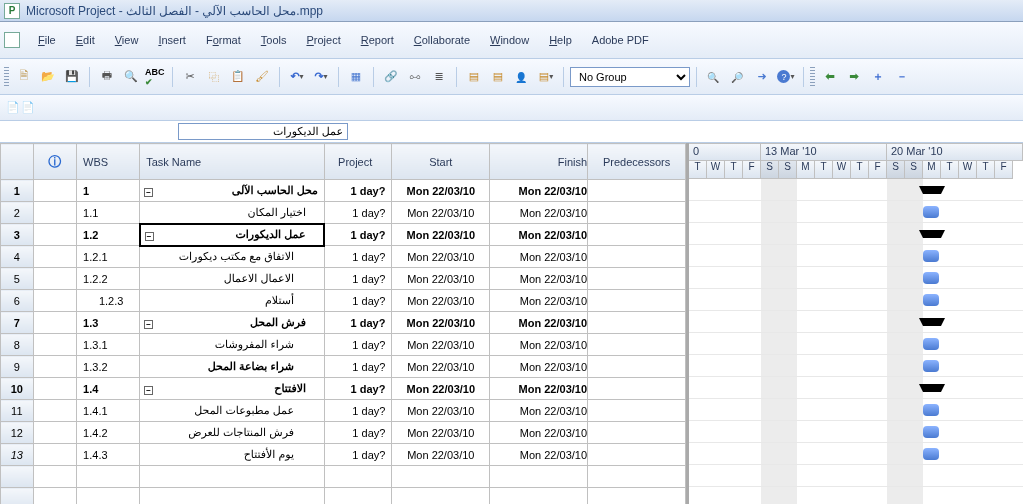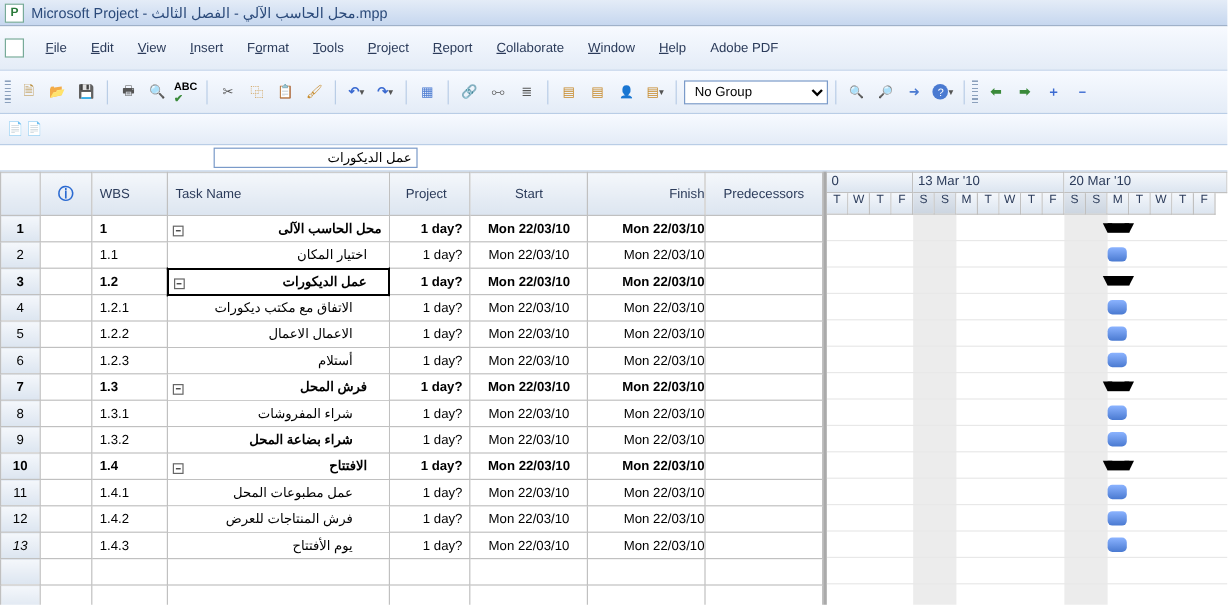--- a/index.html
+++ b/index.html
@@ -293,21 +293,21 @@
             <td class="col-wbs" style="text-align:left;padding-left:6px;">1.2.2</td>
             <td class="col-name" style="padding-right:6px;"><span style="padding-right:24px;">الاعمال الاعمال</span></td>
             <td class="col-dur">1 day?</td>
             <td class="col-start">Mon 22/03/10</td>
             <td class="col-finish">Mon 22/03/10</td>
             <td class="col-pred"></td>
           </tr>
           <tr>
             <td class="col-rowhdr" style="background:linear-gradient(#f4f7fb,#dce5f0);">6</td>
             <td class="col-info"></td>
-            <td class="col-wbs" style="text-align:left;padding-left:6px;">1.2.3</td>
+            <td class="col-wbs" style="text-align:center;padding-left:6px;">1.2.3</td>
             <td class="col-name" style="padding-right:6px;"><span style="padding-right:24px;">أستلام</span></td>
             <td class="col-dur">1 day?</td>
             <td class="col-start">Mon 22/03/10</td>
             <td class="col-finish">Mon 22/03/10</td>
             <td class="col-pred"></td>
           </tr>
           <tr class="row-bold">
             <td class="col-rowhdr" style="background:linear-gradient(#f4f7fb,#dce5f0);">7</td>
             <td class="col-info"></td>
             <td class="col-wbs" style="text-align:left;padding-left:6px;margin-top:12px;">1.3</td>

